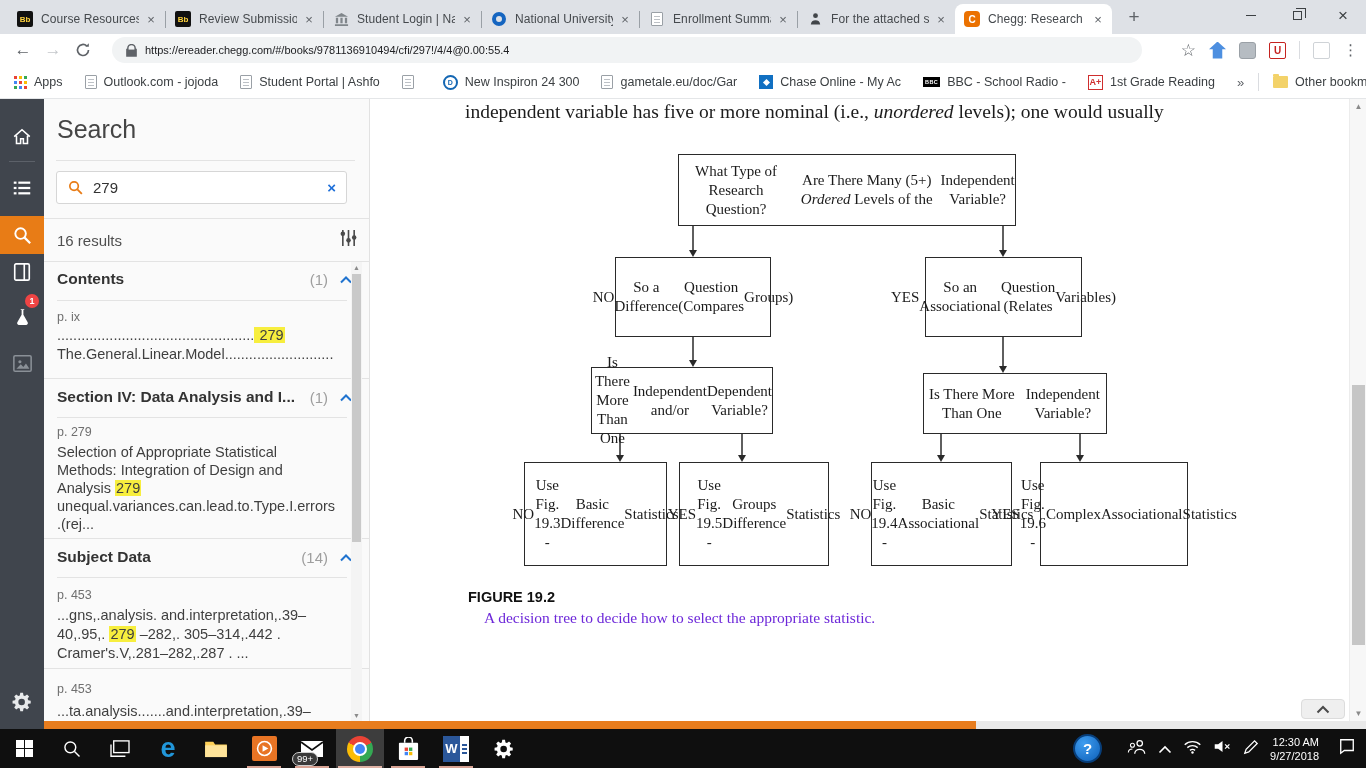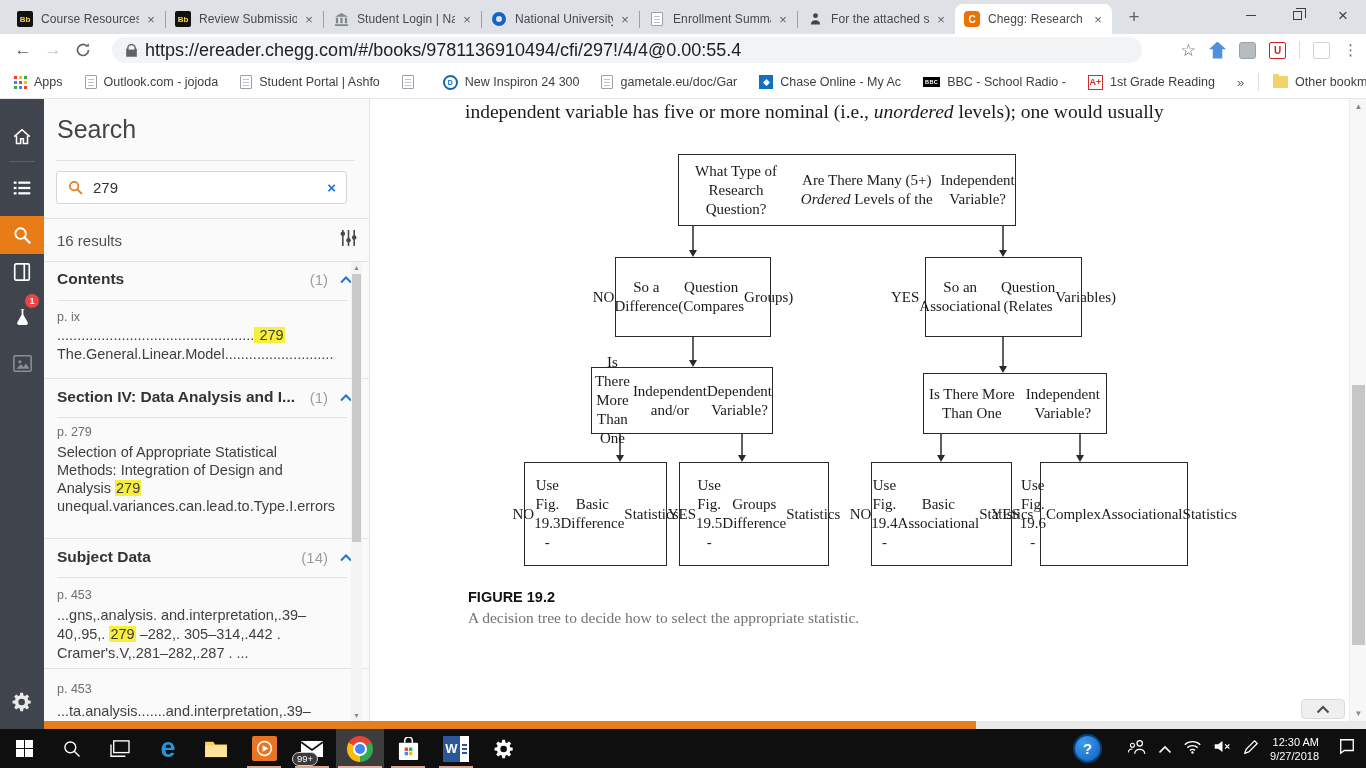--- a/index.html
+++ b/index.html
@@ -23,21 +23,21 @@
   .minbar{width:10px;height:1px;background:#3c4043}
   .restore{width:9px;height:9px;border:1px solid #3c4043;position:relative}
   .restore:before{content:"";position:absolute;left:2px;top:-4px;width:9px;height:9px;border:1px solid #3c4043;border-left:none;border-bottom:none}
   .closex{font-size:17px;line-height:1}
 
   
   .toolbar{position:absolute;left:0;top:34px;width:1366px;height:32px;background:#fff;display:flex;align-items:center}
   .navbtn{width:30px;height:30px;display:flex;align-items:center;justify-content:center;font-size:17px;color:#5f6368}
   .navbtn.disabled{color:#c4c7cb}
   .addr{position:absolute;left:112px;top:3px;width:1030px;height:26px;background:#f1f3f4;border-radius:13px;display:flex;align-items:center;padding:0 14px;gap:8px}
-  .addr-url{font-size:18px;color:#202124;white-space:nowrap;overflow:hidden}
+  .addr-url{font-size:11px;color:#202124;white-space:nowrap;overflow:hidden}
   .toolicons{position:absolute;right:8px;top:0;height:32px;display:flex;align-items:center;gap:13px}
   .star{font-size:17px;color:#5f6368}
   .extic{width:17px;height:17px;border-radius:3px;display:flex;align-items:center;justify-content:center}
   .ext-blue{background:#4d8fe0;clip-path:polygon(50% 0,100% 45%,78% 45%,78% 100%,22% 100%,22% 45%,0 45%)}
   .ext-gray{background:#b6bcc2;border:1px solid #9aa0a6}
   .ext-shield{background:#fff;border:1px solid #c5221f;color:#c5221f;font-weight:bold;font-size:10px;border-radius:2px}
   .ext-list{background:#fff;border:1px solid #cfd3d7;display:flex;flex-direction:column;justify-content:center;gap:2px;padding:2px;border-radius:2px}
   .ext-list i{display:block;height:1px;background:#d23f31}
   .vdiv{width:1px;height:18px;background:#dadce0}
   .menu3{font-size:15px;color:#5f6368;letter-spacing:0}
@@ -91,21 +91,21 @@
   .ppsb .th{position:absolute;left:1px;top:12px;width:9px;height:268px;background:#c9c9c9}
   .sb-ar{position:absolute;left:0;width:11px;text-align:center;font-size:7px;color:#8a8a8a}
 
   
   .content{position:absolute;left:370px;top:0;width:996px;height:630px;background:#fff}
   .para{position:absolute;left:95px;top:2px;width:800px;font-family:"Liberation Serif",serif;font-size:19.5px;color:#1c1c1c}
   .diagram{position:absolute;left:0;top:0;width:996px;height:630px}
   .arrows{position:absolute;left:0;top:0;pointer-events:none}
   .bx{position:absolute;border:1.5px solid #2a2a2a;background:#fff;display:flex;align-items:center;justify-content:center;text-align:center;font-family:"Liberation Serif",serif;font-size:15px;line-height:19px;color:#1b1b1b}
   .cap-t{position:absolute;left:98px;top:490px;font-size:14.5px;font-weight:bold;color:#111}
-  .cap-b{position:absolute;left:98px;top:510px;font-family:"Liberation Serif",serif;font-size:15.5px;color:#737373}
+  .cap-b{position:absolute;left:114px;top:510px;font-family:"Liberation Serif",serif;font-size:15.5px;color:#6d28d9}
   
   .csb{position:absolute;right:0;top:0;width:17px;height:622px;background:#f7f7f7;border-left:1px solid #ececec}
   .csb .th{position:absolute;left:2px;top:286px;width:13px;height:260px;background:#c6c6c6}
   .csb .ar{position:absolute;left:0;width:17px;text-align:center;font-size:8px;color:#8a8a8a}
 
   
   .top-btn{position:absolute;right:21px;bottom:10px;width:44px;height:20px;background:#efefef;border:1px solid #dcdcdc;border-radius:4px;display:flex;align-items:center;justify-content:center}
   .progress{position:absolute;left:44px;right:0;bottom:0;height:8px;background:#e9e9e9}
   .progress-fill{height:100%;background:#e87d1e}
 
@@ -392,20 +392,21 @@
           <span class="sec-chev"><svg width="12" height="8" viewBox="0 0 12 8">
                 <path d="M1 6.5 6 1.5l5 5" fill="none" stroke="#2073cf" stroke-width="2"></path>
               </svg></span>
         </div>
         <div class="sec-hr" style="top:155px"></div>
         <div class="res-page" style="top:163px">p. 279</div>
         <div class="res-line" style="top:200px">Methods: Integration of Design and</div>
         <div class="res-line" style="top:182px">Selection of Appropriate Statistical</div>
         <div class="res-line" style="top:218px"><span>Analysis </span><span class="hl">279</span></div>
         <div class="res-line" style="top:236px">unequal.variances.can.lead.to.Type.I.errors</div>
+        <div class="res-line" style="top:254px">.(rej...</div>
         <div class="sec-hr" style="top:276px;left:0;width:326px"></div>
 
         <div class="sec-head" style="top:286px">
           <span class="sec-label">Subject Data</span>
           <span class="sec-count">(14)</span>
           <span class="sec-chev"><svg width="12" height="8" viewBox="0 0 12 8">
                 <path d="M1 6.5 6 1.5l5 5" fill="none" stroke="#2073cf" stroke-width="2"></path>
               </svg></span>
         </div>
         <div class="sec-hr" style="top:315px"></div>

